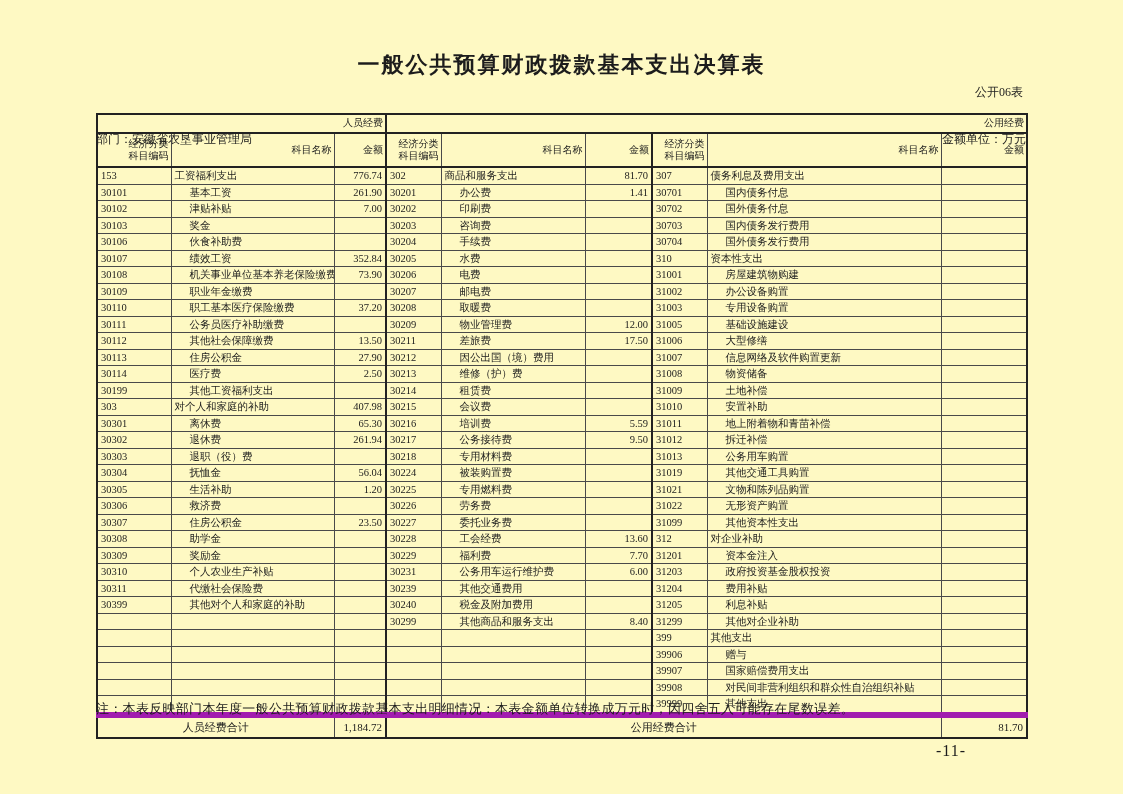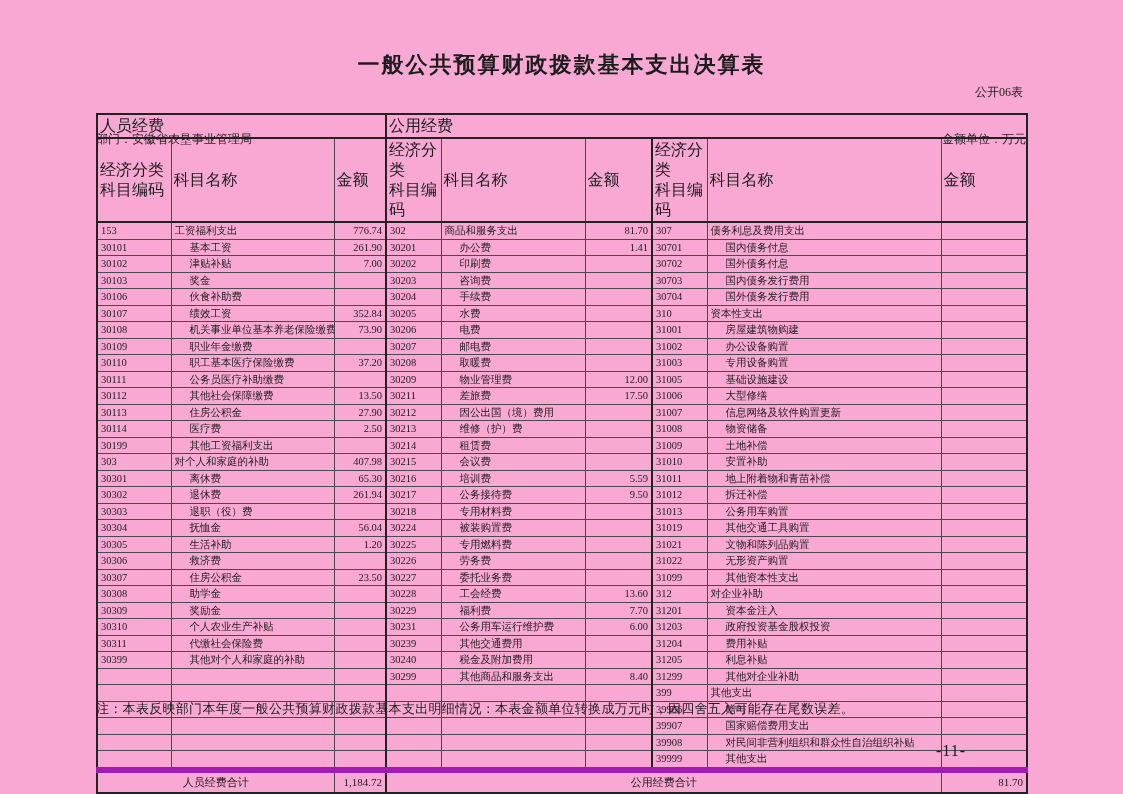--- a/index.html
+++ b/index.html
@@ -1,18 +1,18 @@
 <!DOCTYPE html>
 <html><head>
 <meta charset="utf-8">
 <style>
   html,body{margin:0;padding:0;background:#e8e8e8;}
   .page{
     position:relative; width:1123px; height:794px; margin:0 auto;
-    background:#f9a8d4; color:#1c1c1c;
+    background:#fef9c3; color:#1c1c1c;
     font-family:"Liberation Serif","DejaVu Serif",serif;
     overflow:hidden;
   }
   .title{
     position:absolute; top:50px; left:0; width:100%;
     text-align:center; font-size:22px; font-weight:bold; letter-spacing:2px;
   }
   .form-code{
     position:absolute; top:84px; right:100px; font-size:12px;
   }
@@ -22,21 +22,21 @@
   }
   table.fin{
     position:absolute; left:96px; top:113px; width:930px;
     border-collapse:collapse; table-layout:fixed;
     border:2px solid #222;
   }
   table.fin th, table.fin td{
     border:1px solid #4a4a4a; overflow:hidden;
   }
   table.fin th{
-    font-weight:normal; font-size:16px; text-align:left;
+    font-weight:normal; font-size:10px; text-align:right;
     vertical-align:middle; white-space:pre-line; line-height:1.25; padding:1px 2px;
   }
   tr.hdr1 th{ height:15px; border-bottom-width:2px; border-bottom-color:#222; }
   tr.hdr2 th{ height:30px; border-bottom-width:2px; border-bottom-color:#222; }
   table.fin td{
     font-size:10.5px; height:15.5px; line-height:15.5px;
     padding:0 3px; white-space:nowrap;
   }
   td.code{ text-align:left; }
   td.name{ text-align:left; }

